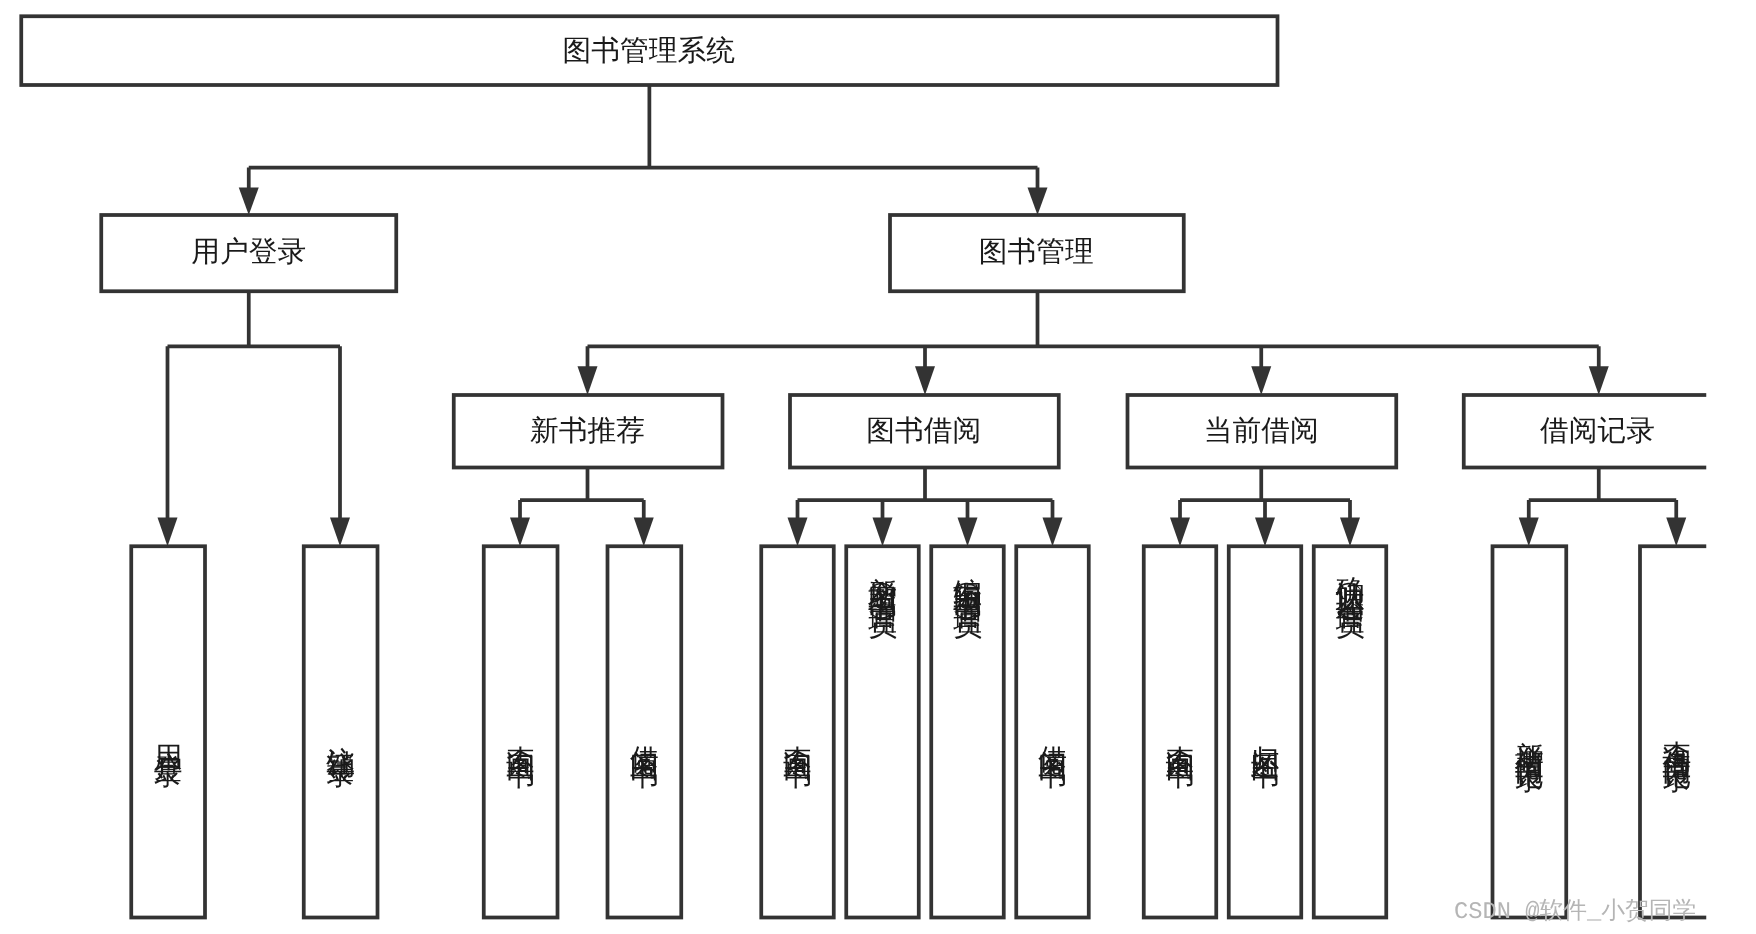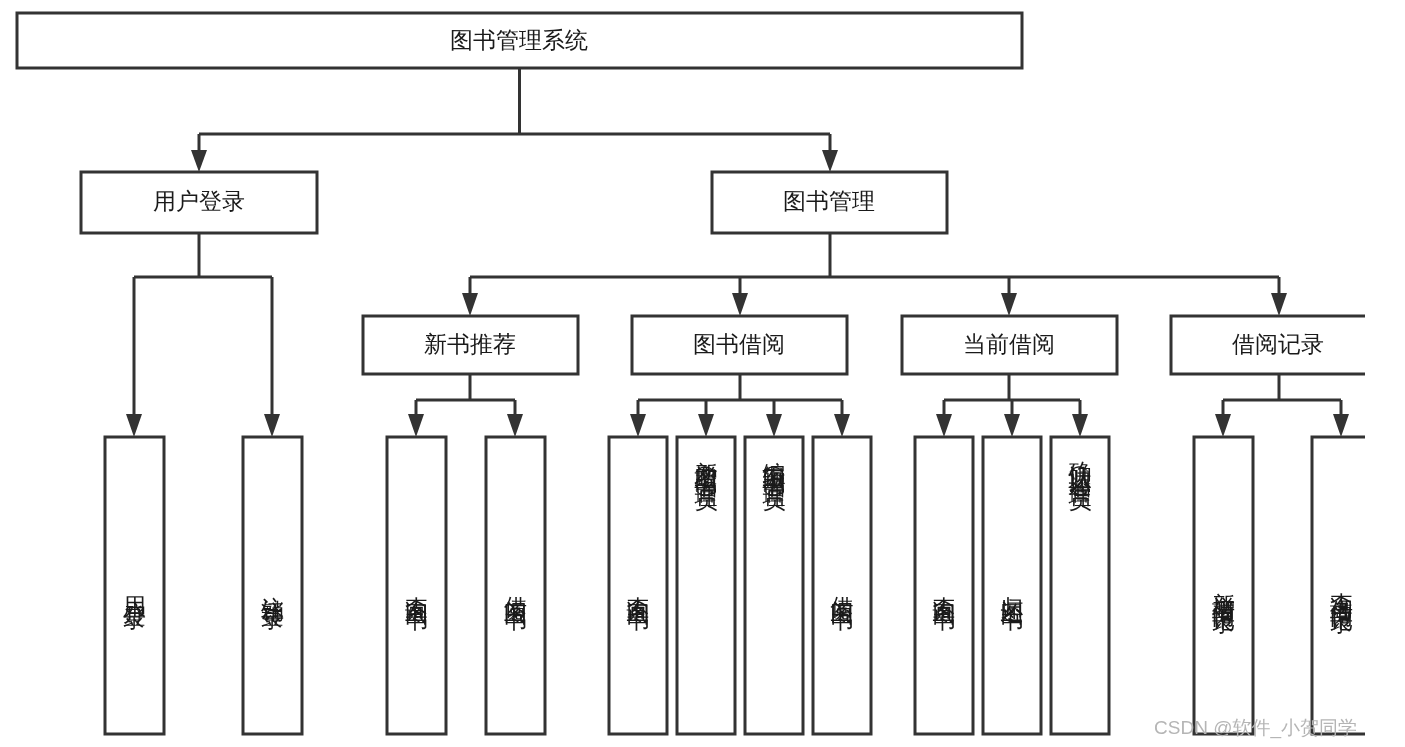--- a/index.html
+++ b/index.html
@@ -75,21 +75,21 @@
     align-items: center;
     justify-content: center;
   }
   .vlabel-box.align-top {
     align-items: flex-start;
   }
   .watermark {
     position: absolute;
     right: 8px;
     bottom: 6px;
-    font-family: Liberation Sans, sans-serif;
+    font-family: Liberation Mono, monospace;
     font-size: 19px;
     color: #b5b5b5;
     white-space: nowrap;
     user-select: none;
   }
 </style>
 </head>
 <body>
 
 <div id="diagram-root">

